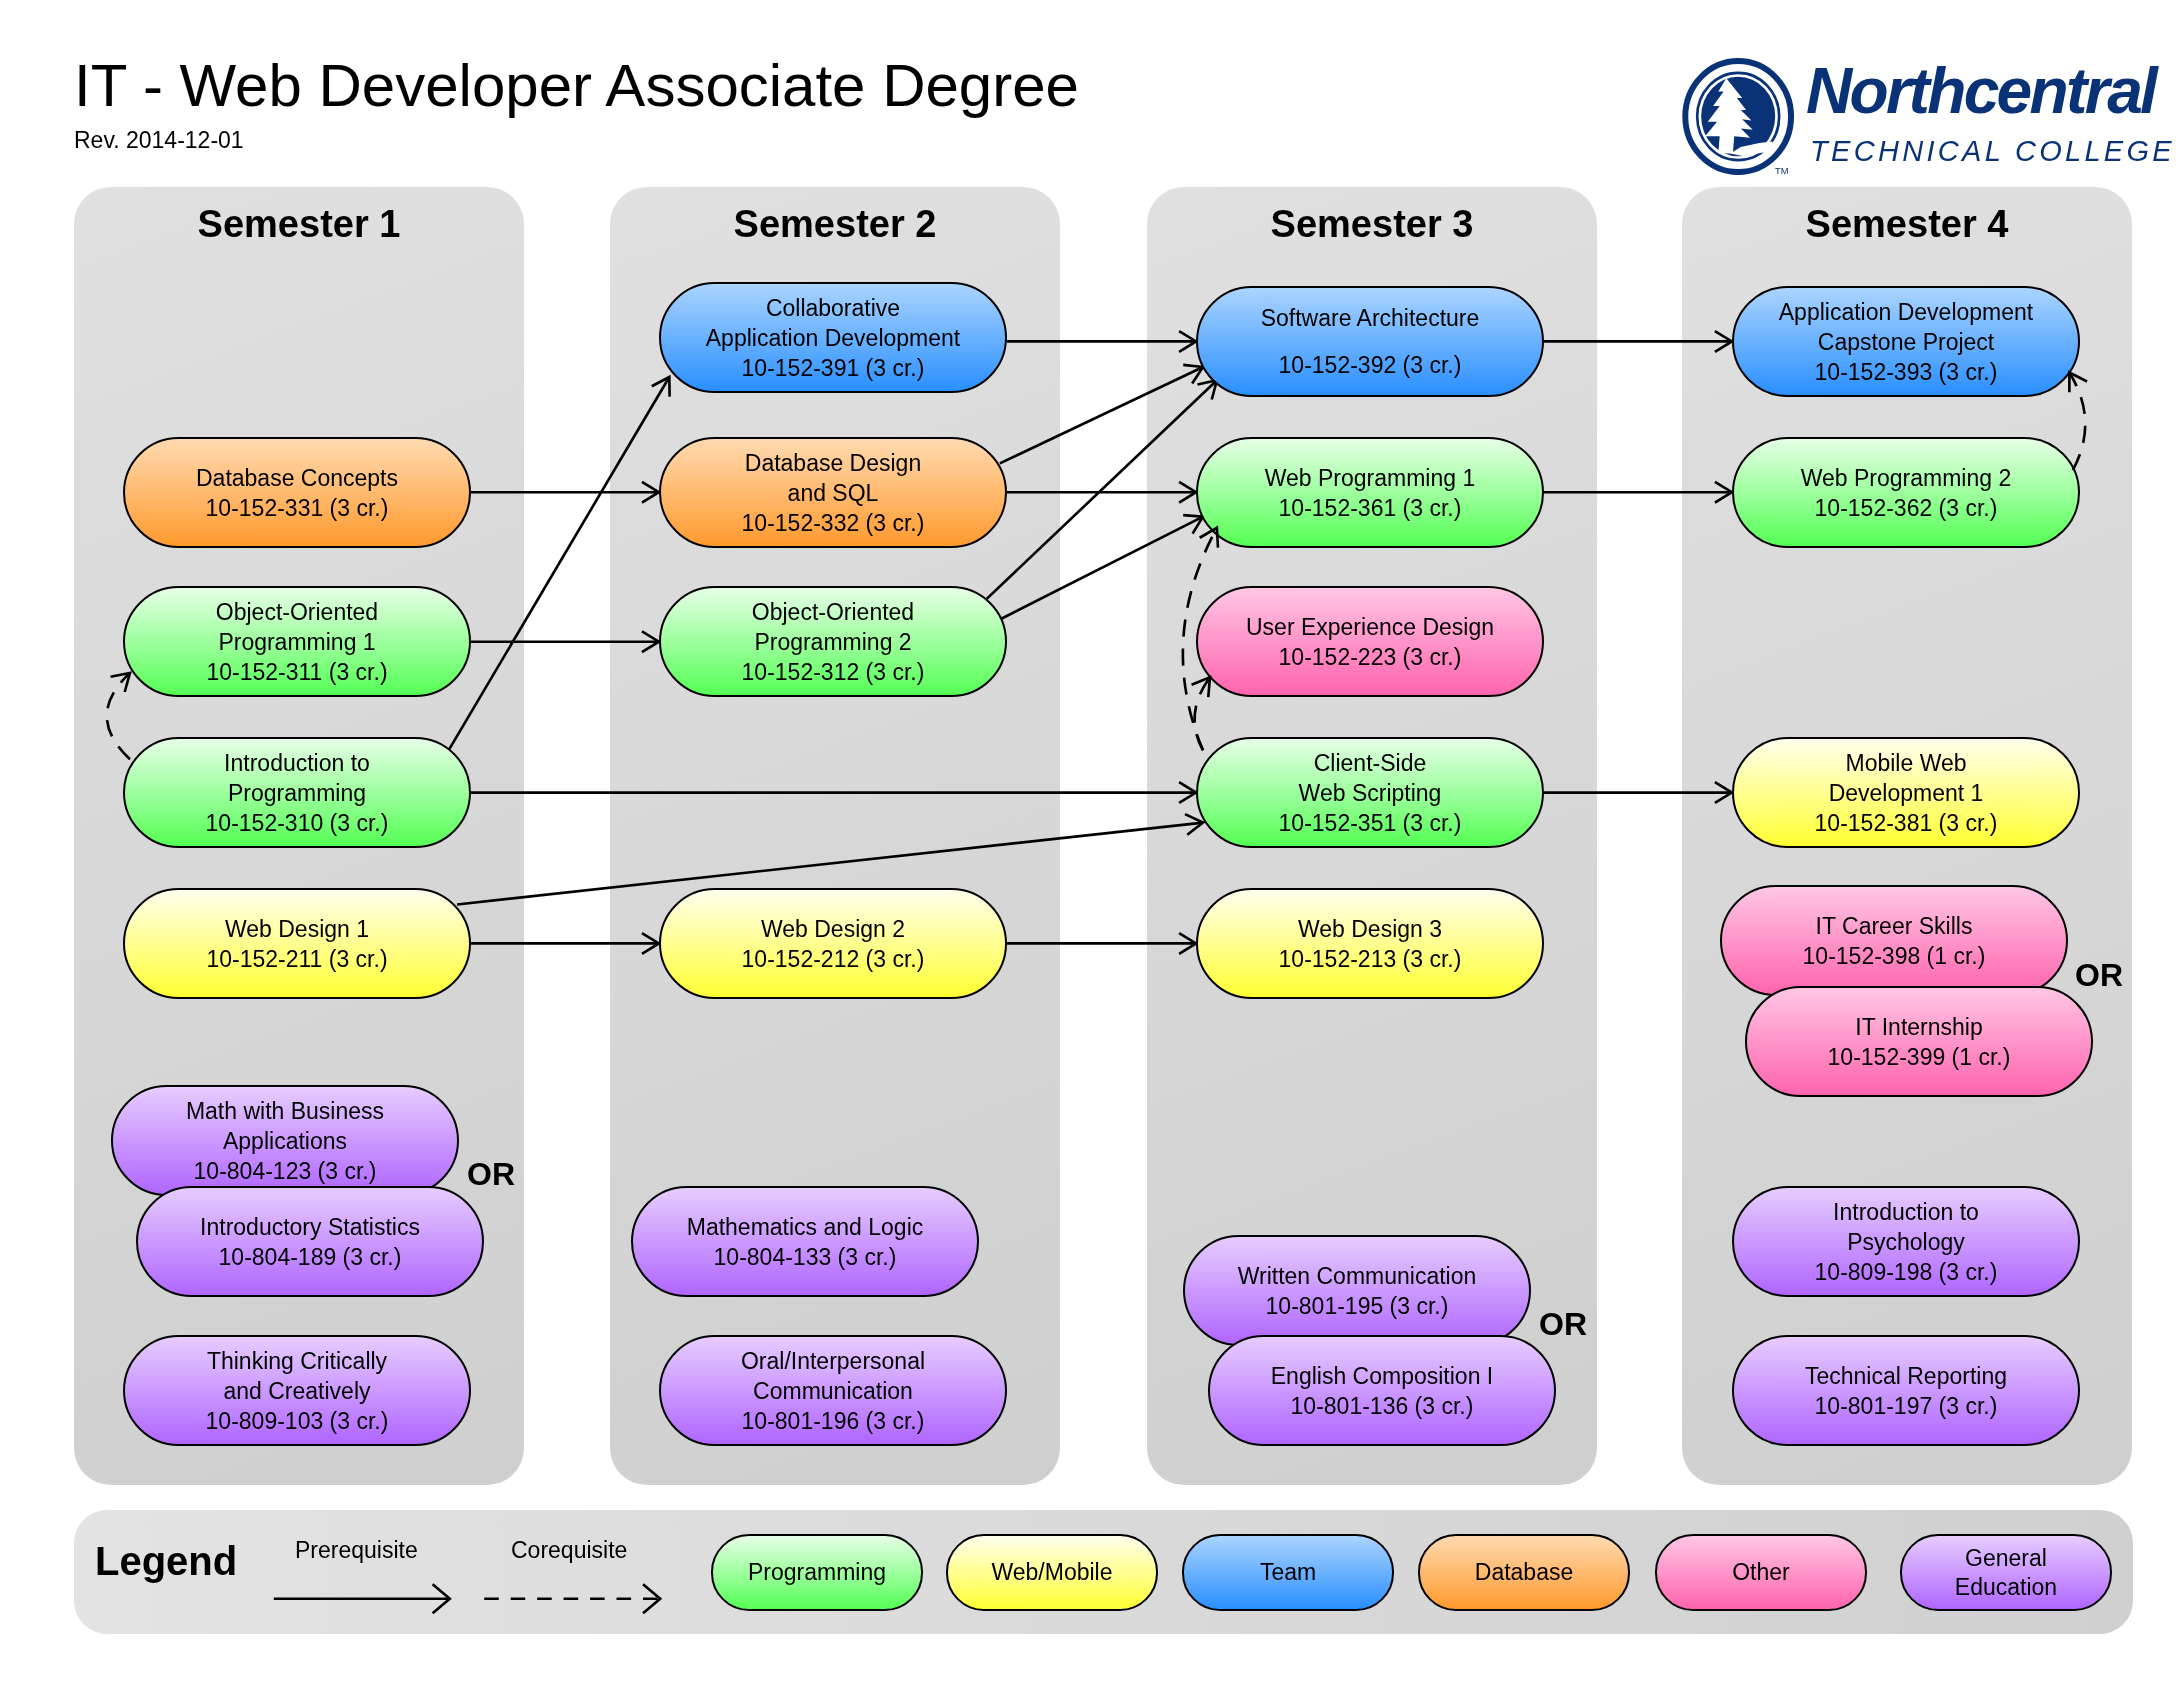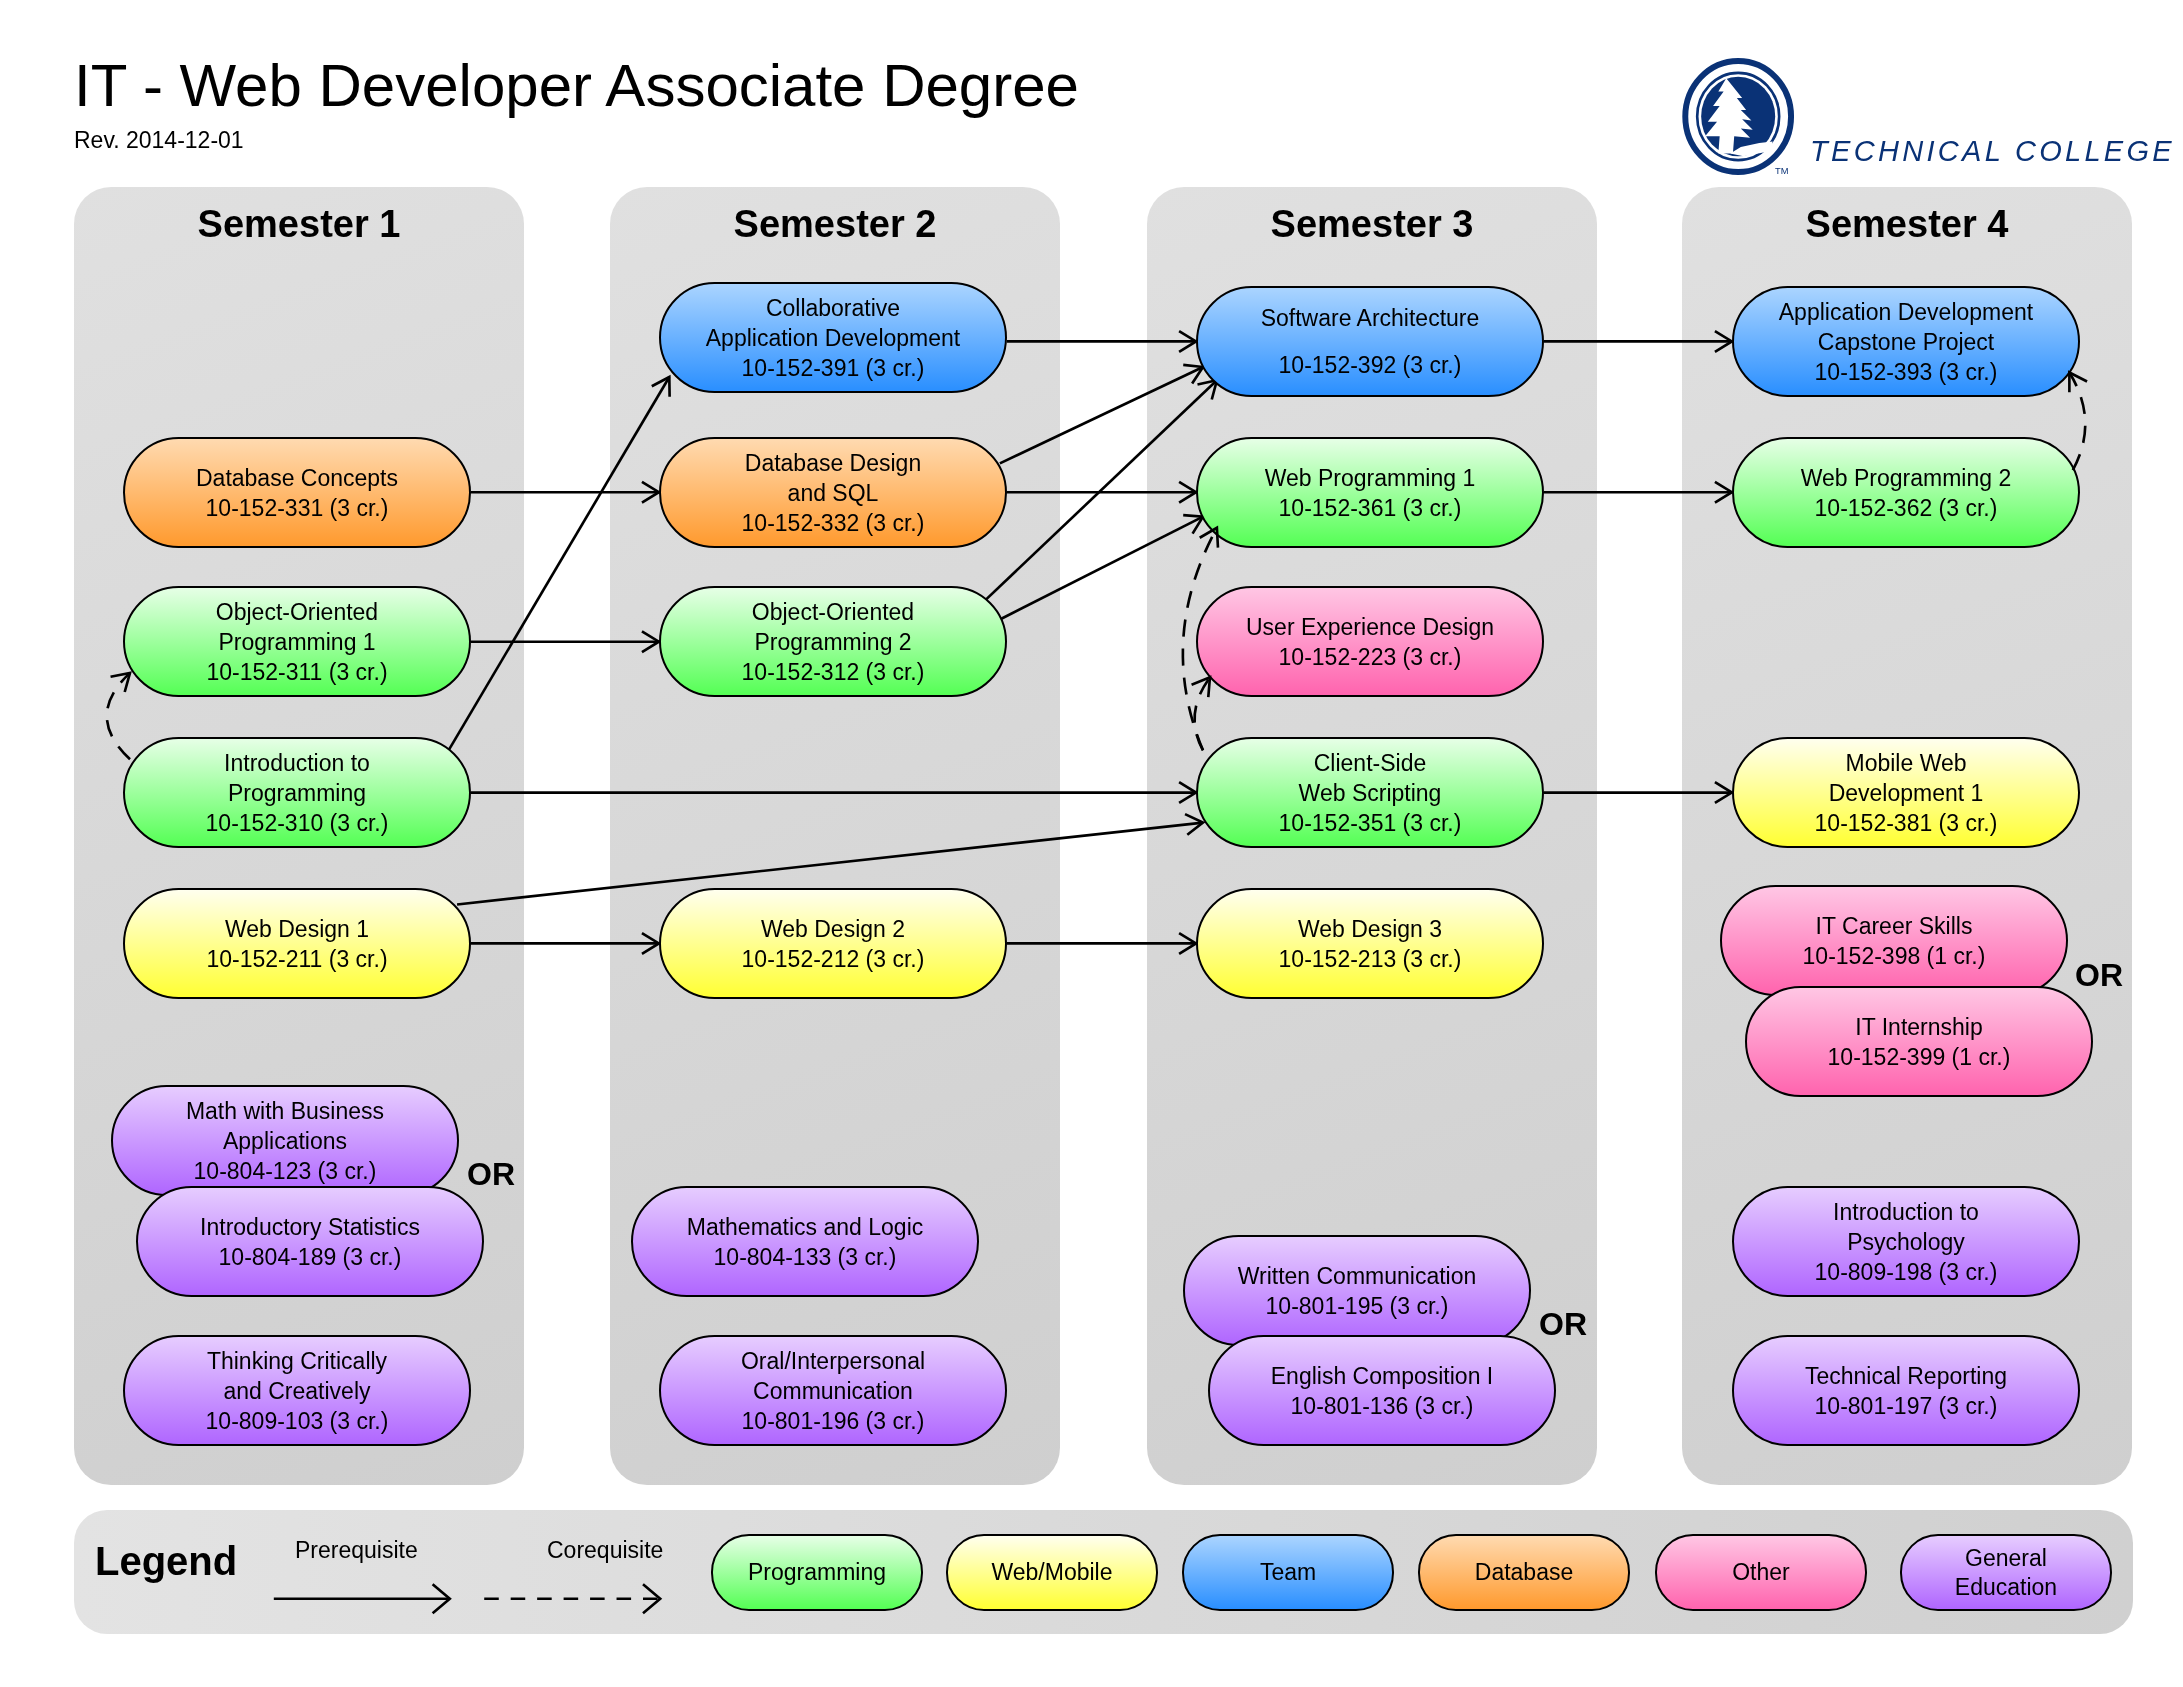--- a/index.html
+++ b/index.html
@@ -35,20 +35,21 @@
 <div class="rev">Rev. 2014-12-01</div>
 
 <div class="logo">
   <svg width="119" height="119" viewBox="0 0 180 180" style="position:absolute;left:0;top:0;">
     <ellipse cx="88" cy="90" rx="80" ry="84" fill="none" stroke="#0a3276" stroke-width="9"></ellipse>
     <ellipse cx="88" cy="90" rx="62" ry="66" fill="none" stroke="#0a3276" stroke-width="4"></ellipse>
     <ellipse cx="88" cy="90" rx="56" ry="60" fill="#0a3276"></ellipse>
     <path d="M70 32 L58 52 L66 52 L50 74 L60 74 L42 98 L56 98 L38 120 L60 120 L58 146 L80 146 L82 120 L106 122 L92 108 L110 110 L94 94 L108 96 L92 80 L100 80 L86 62 L94 62 Z" fill="#fff"></path>
     <path d="M76 146 L92 136 L120 130 L140 128 L138 142 L96 150 Z" fill="#fff"></path>
   </svg>
+  <div class="word1">Northcentral</div>
   <div class="word2">TECHNICAL COLLEGE</div>
   <div class="tm">TM</div>
 </div>
 
 <div class="sem" style="left:74px;">
     <h2>Semester 1</h2>
   </div>
 <div class="sem" style="left:610px;">
     <h2>Semester 2</h2>
   </div>
@@ -226,21 +227,21 @@
     <polyline points="1841.1759596412353,827.7164462918735 1839.56,797.76 1813.5955876090418,812.7882829755185" fill="none" stroke="#000" stroke-width="4"></polyline>
     <path d="M1818.52,1134.16 Q1788.52,1078.96 1829.04,1023.76" fill="none" stroke="#000" stroke-width="4" stroke-dasharray="26,18"></path>
     <polyline points="1826.5462838371768,1053.6561766736029 1829.04,1023.76 1801.2651673313953,1035.0983715863879" fill="none" stroke="#000" stroke-width="4"></polyline>
     <path d="M3133.48,710.4 Q3173.48,636.72 3128.22,563.04" fill="none" stroke="#000" stroke-width="4" stroke-dasharray="26,18"></path>
     <polyline points="3154.9678037054573,576.6251020214909 3128.22,563.04 3128.24555710871,593.0399891139012" fill="none" stroke="#000" stroke-width="4"></polyline>
   </svg>
 
 <div class="legend">
   <div class="lt">Legend</div>
   <div class="arrlbl" style="left:221px;">Prerequisite</div>
-  <div class="arrlbl" style="left:437px;margin-left:36px;">Corequisite</div>
+  <div class="arrlbl" style="left:437px;">Corequisite</div>
   <svg width="2059" height="124" style="position:absolute;left:0;top:0;" viewBox="0 0 3112 187">
     <g>
       <line x1="302" y1="134" x2="568" y2="134" stroke="#000" stroke-width="4"></line>
       <polyline points="542,112 568,134 542,156" fill="none" stroke="#000" stroke-width="4"></polyline>
     </g>
     <g>
       <line x1="620" y1="134" x2="886" y2="134" stroke="#000" stroke-width="4" stroke-dasharray="22,18"></line>
       <polyline points="860,112 886,134 860,156" fill="none" stroke="#000" stroke-width="4"></polyline>
     </g>
   </svg>

